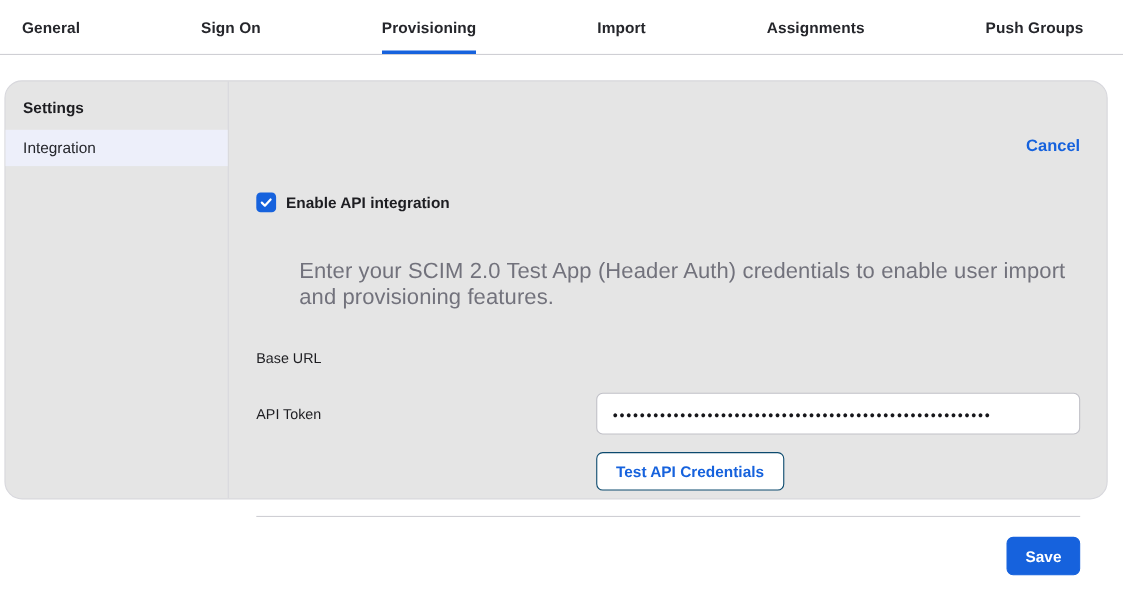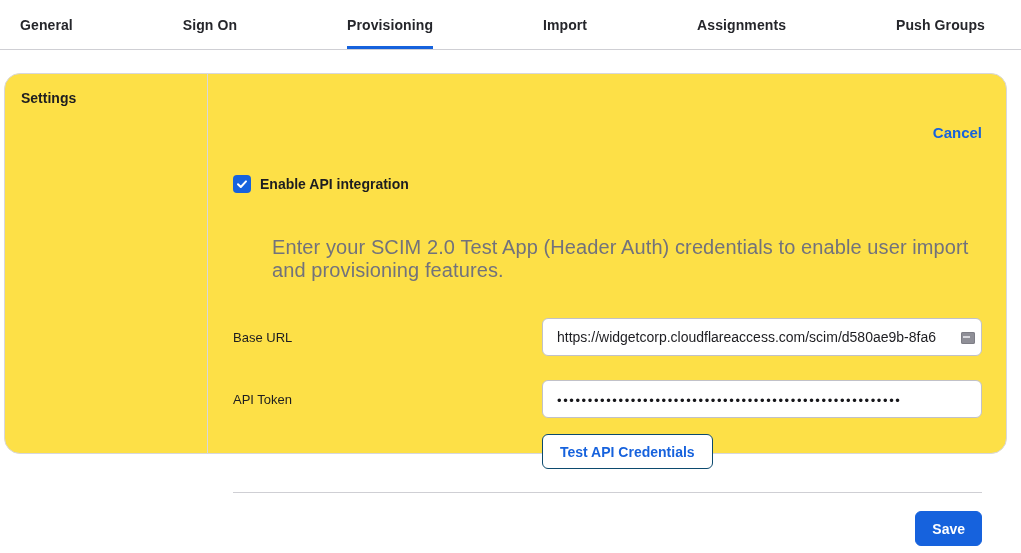--- a/index.html
+++ b/index.html
@@ -26,21 +26,21 @@
     font-size: 14px; font-weight: 700; color: #25262b;
     cursor: pointer; position: relative;
     letter-spacing: .1px;
   }
   .tab.active { box-shadow: inset 0 -3px 0 #1662dd; }
 
   
   .card {
     position: absolute; left: 4px; top: 73px; width: 1003px; height: 381px;
     border: 1px solid #d7d7dc; border-radius: 16px;
-    display: flex; background: #fde047;
+    display: flex; background: #e5e5e5;
   }
 
   
   .sidebar {
     width: 203px; flex: 0 0 203px;
     border-right: 1px solid #d7d7dc;
     padding-top: 10px;
   }
   .sidebar-header {
     font-size: 14px; font-weight: 700; color: #1d1d21;
@@ -142,20 +142,21 @@
     <div class="tab active">Provisioning</div>
     <div class="tab">Import</div>
     <div class="tab">Assignments</div>
     <div class="tab">Push Groups</div>
   </nav>
 
   <div class="card">
 
     <aside class="sidebar">
       <div class="sidebar-header">Settings</div>
+      <div class="sidebar-item selected">Integration</div>
     </aside>
 
     <main class="panel">
 
       <div class="panel-header">
         <a class="cancel-link">Cancel</a>
       </div>
 
       <div class="checkbox-row">
         <span class="checkbox">
@@ -165,24 +166,20 @@
             </svg>
           </span>
         </span>
         <label class="checkbox-label">Enable API integration</label>
       </div>
 
       <p class="description">Enter your SCIM 2.0 Test App (Header Auth) credentials to enable user import and provisioning features.</p>
 
       <div class="field-row">
         <label class="field-label">Base URL</label>
-        <div class="input">
-          <span class="input-text">https://widgetcorp.cloudflareaccess.com/scim/d580ae9b-8fa6</span>
-          <span class="clip-block"></span>
-        </div>
       </div>
 
       <div class="field-row">
         <label class="field-label">API Token</label>
         <div class="input">
           <span class="dots">••••••••••••••••••••••••••••••••••••••••••••••••••••••••</span>
         </div>
       </div>
 
       <div class="test-btn-row">

